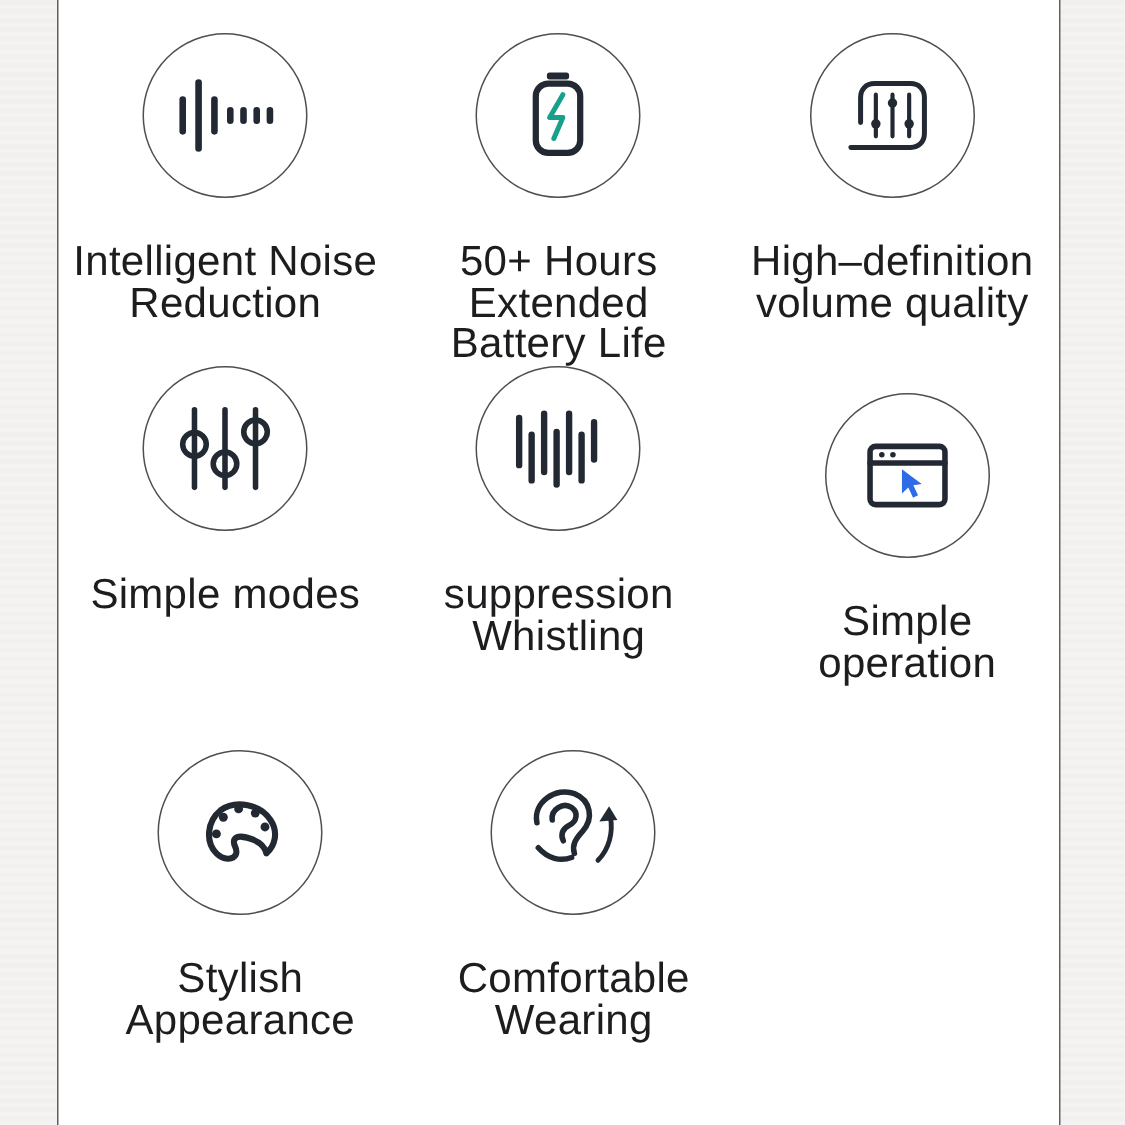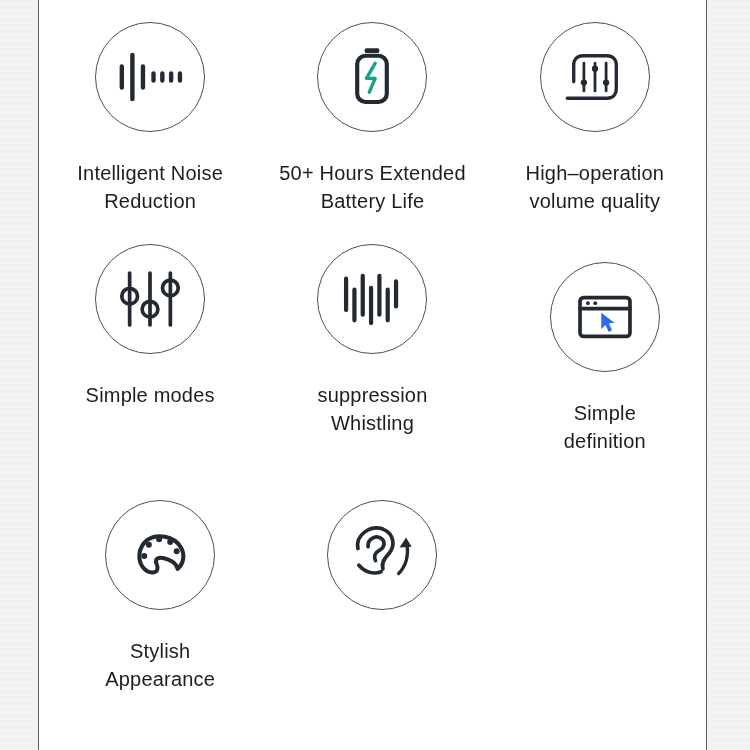--- a/index.html
+++ b/index.html
@@ -40,21 +40,21 @@
   .row2{padding-top:22px;}
   .row3{padding-top:40px;padding-left:20px;}
   .circle{
     width:110px;height:110px;box-sizing:border-box;flex:0 0 auto;
     border:1.6px solid var(--circle-border);border-radius:50%;
     display:flex;align-items:center;justify-content:center;
   }
   .ic{width:74px;height:74px;display:block;}
   .label{
     margin-top:28px;text-align:center;
-    font-size:20px;line-height:27.5px;letter-spacing:.2px;
+    font-size:28px;line-height:27.5px;letter-spacing:.2px;
     color:var(--text-color);
   }
   .s{fill:none;stroke:var(--icon-stroke);stroke-linecap:round;stroke-linejoin:round;}
   .f{fill:var(--icon-stroke);}
   .teal{stroke:var(--battery-bolt);}
   .blue{fill:var(--cursor-blue);}
   .defs{position:absolute;width:0;height:0;overflow:hidden;}
 </style>
 </head>
 <body>
@@ -140,21 +140,21 @@
             <div>Battery Life</div>
           </div>
         </div>
         <div class="cell row2">
           <div class="circle">
             <svg class="ic" viewBox="0 0 80 80">
               <use href="#sym-hd-audio-sliders-icon"></use>
             </svg>
           </div>
           <div class="label">
-            <div>High–operation</div>
+            <div>High–definition</div>
             <div>volume quality</div>
           </div>
         </div>
         <div class="cell row2">
           <div class="circle">
             <svg class="ic" viewBox="0 0 80 80">
               <use href="#sym-three-sliders-icon"></use>
             </svg>
           </div>
           <div class="label">
@@ -173,36 +173,40 @@
           </div>
         </div>
         <div class="cell row3">
           <div class="circle">
             <svg class="ic" viewBox="0 0 80 80">
               <use href="#sym-window-cursor-icon"></use>
             </svg>
           </div>
           <div class="label">
             <div>Simple</div>
-            <div>definition</div>
+            <div>operation</div>
           </div>
         </div>
         <div class="cell row3">
           <div class="circle">
             <svg class="ic" viewBox="0 0 80 80">
               <use href="#sym-palette-icon"></use>
             </svg>
           </div>
           <div class="label">
             <div>Stylish</div>
             <div>Appearance</div>
           </div>
         </div>
         <div class="cell row3">
           <div class="circle">
             <svg class="ic" viewBox="0 0 80 80">
               <use href="#sym-ear-icon"></use>
             </svg>
+          </div>
+          <div class="label">
+            <div>Comfortable</div>
+            <div>Wearing</div>
           </div>
         </div>
       </div>
   </div>
 </div>
 
 </body></html>

